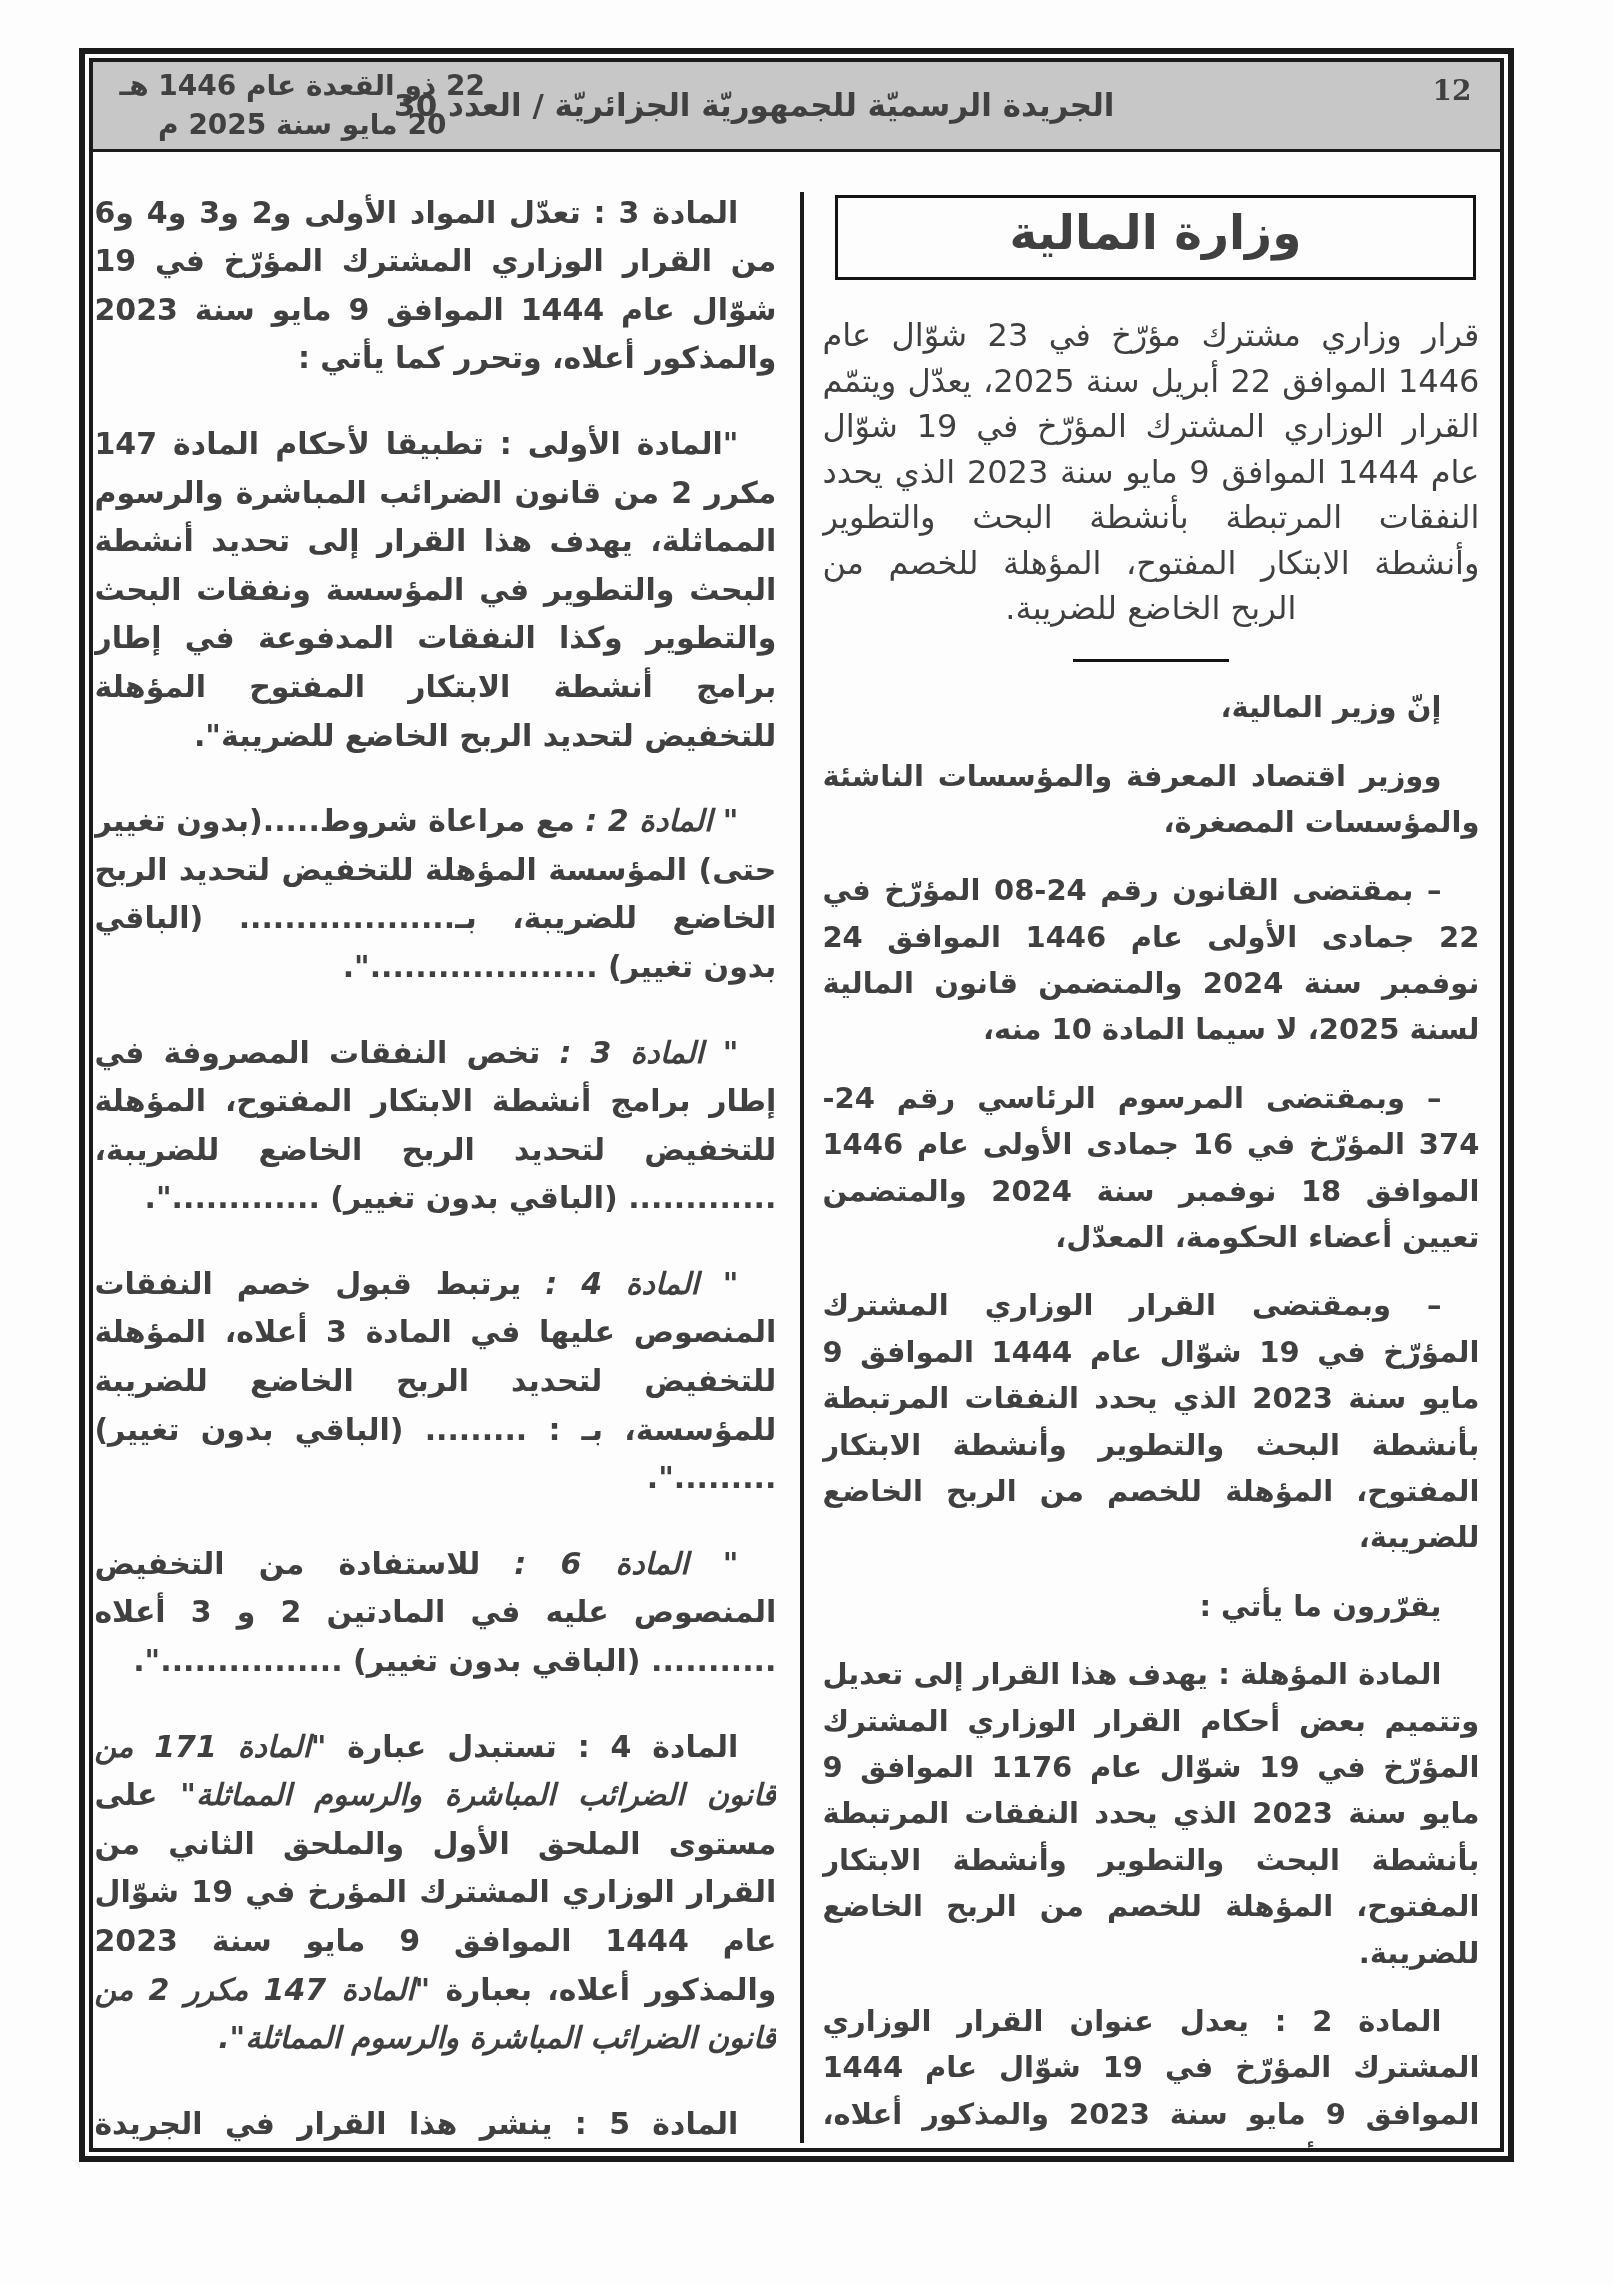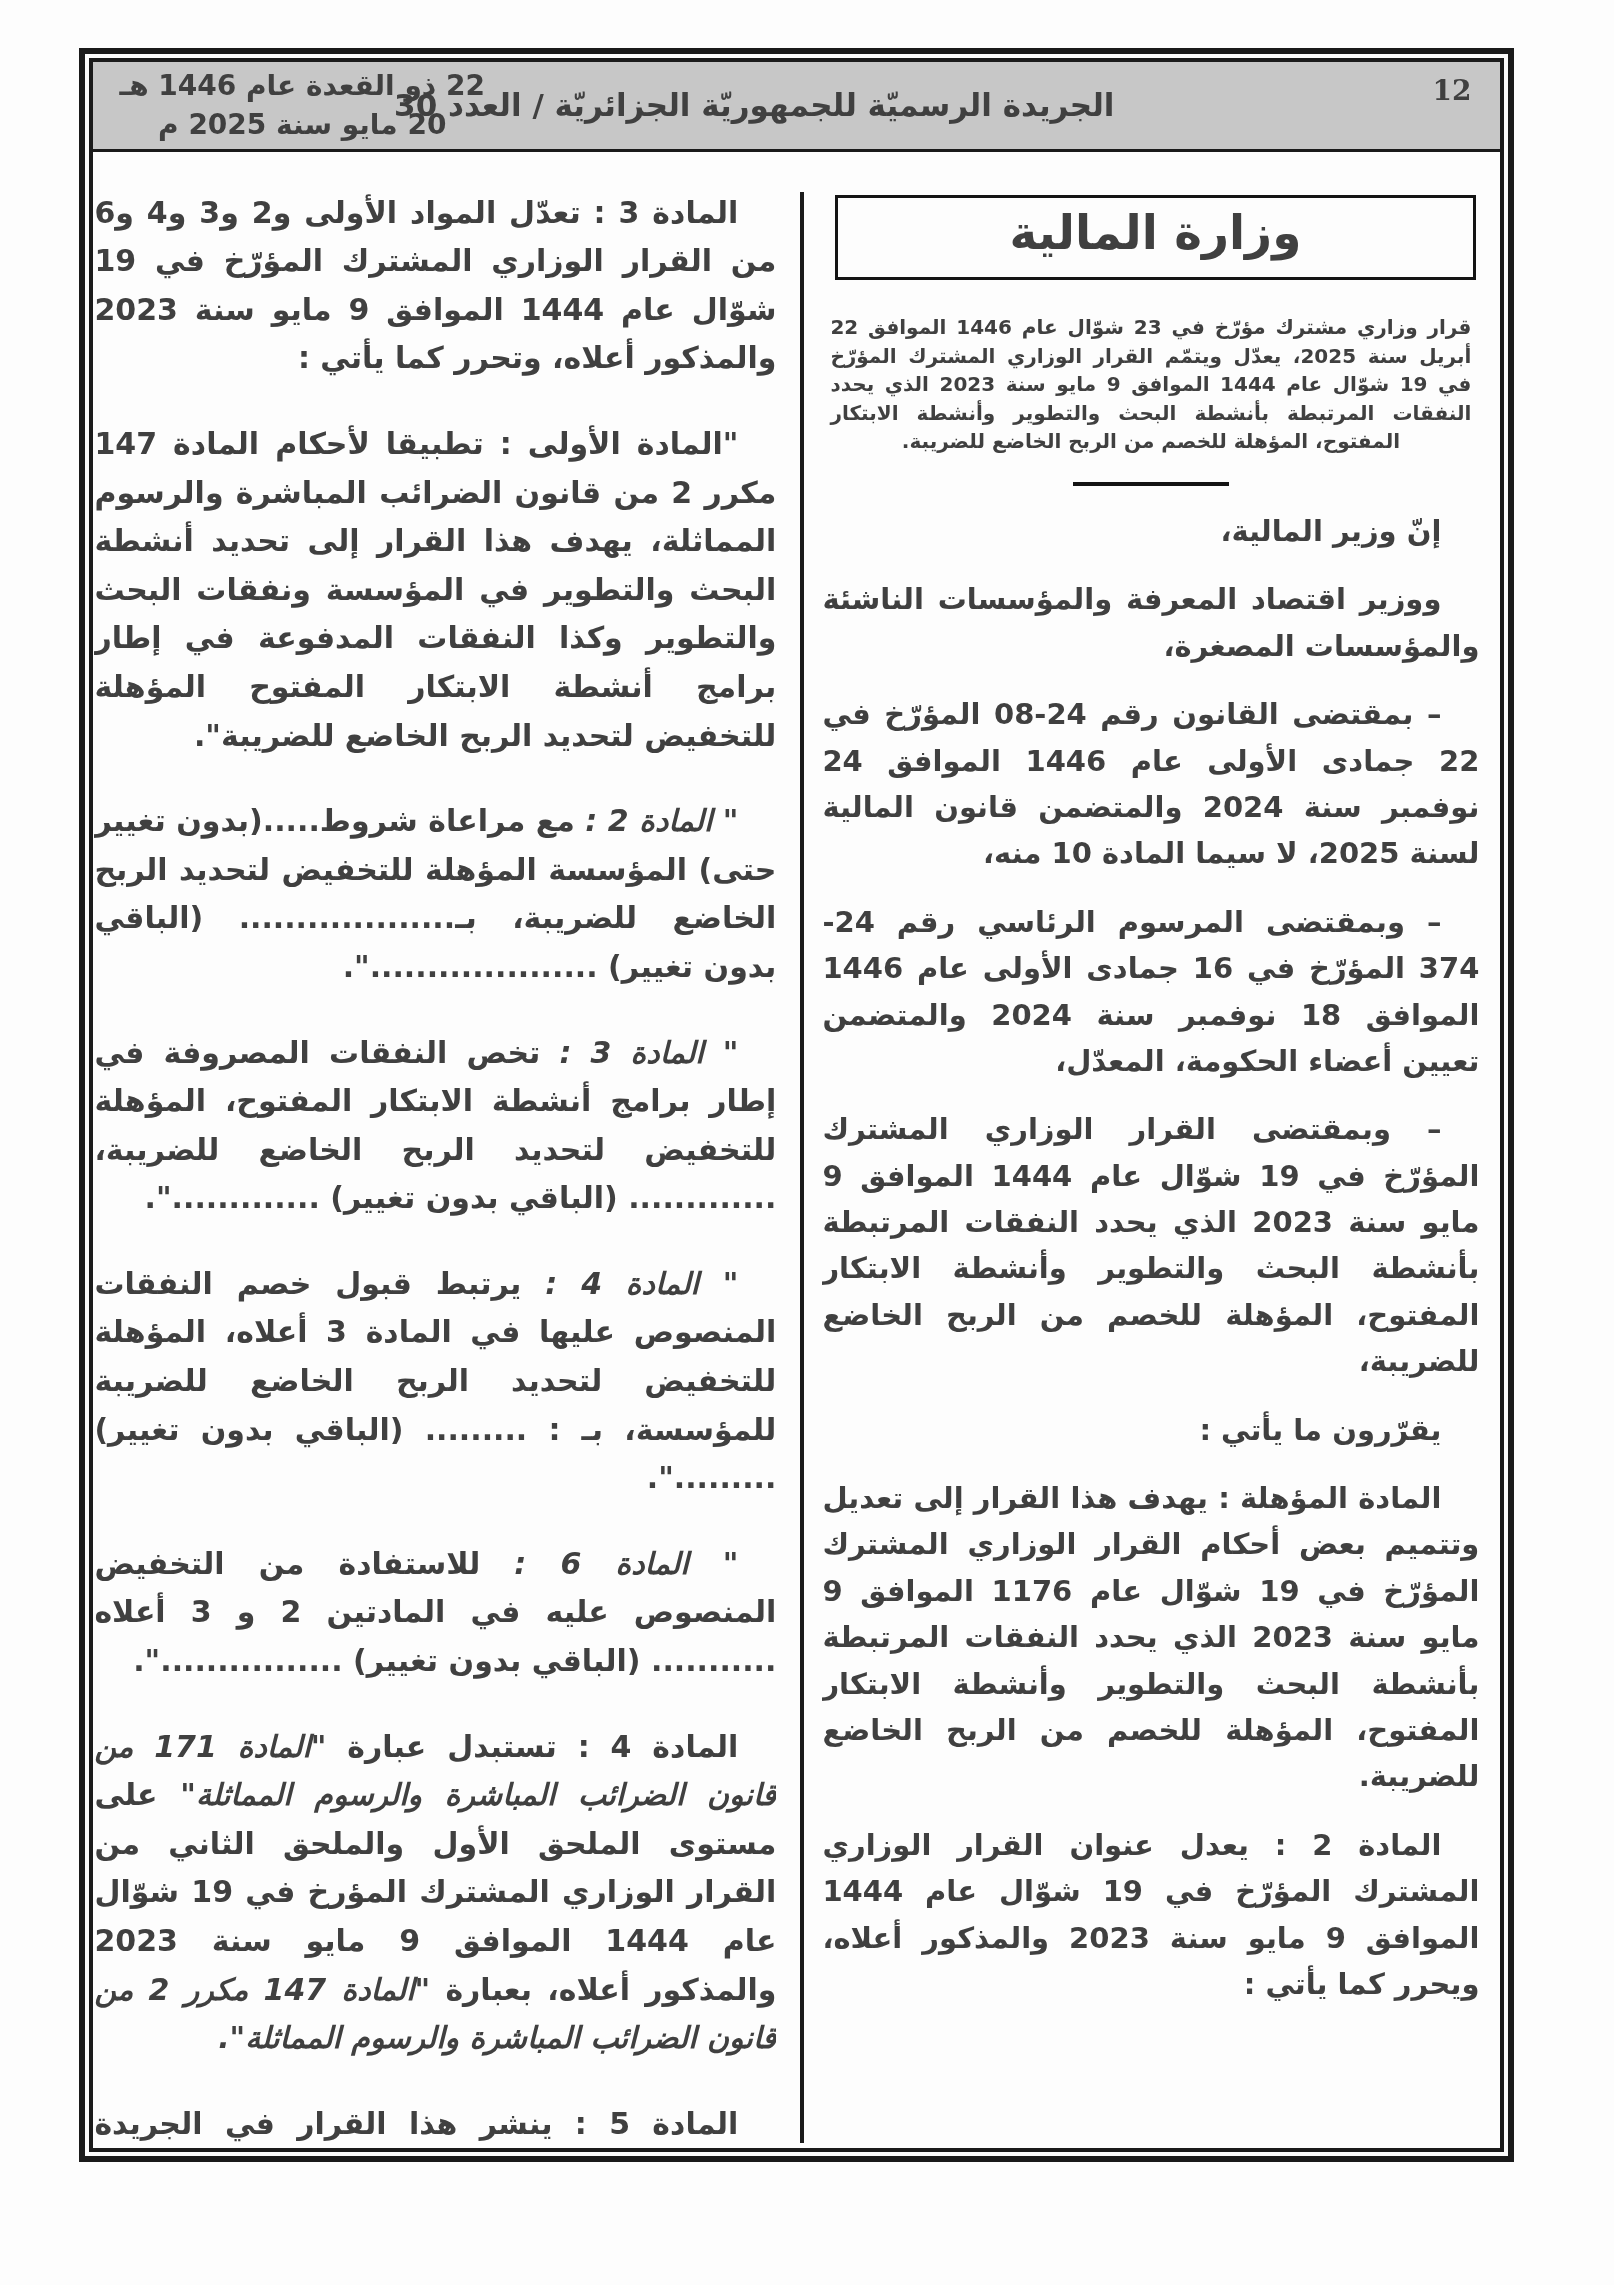--- a/index.html
+++ b/index.html
@@ -17,21 +17,21 @@
   .strip-page{position:absolute;right:29px;top:12.7px;font-weight:bold;font-size:28px;
               font-family:"DejaVu Serif",serif;}
   .columns{position:absolute;left:0;right:0;top:90px;bottom:0;overflow:hidden;}
   .divider{position:absolute;left:707px;top:40px;bottom:5.4px;width:4.5px;background:#1b1b1b;}
   .col{position:absolute;top:0;bottom:0;direction:rtl;text-align:justify;overflow:hidden;
        font-weight:700;}
   .col-right{right:21px;width:657px;font-size:29px;line-height:1.6;}
   .col-left{left:1.8px;width:682px;font-size:30px;line-height:1.62;}
   .ministry-box{margin:43px 3.6px 0 12.7px;border:3.6px solid #141414;text-align:center;
                 padding:7.2px 7.2px 16.3px;font-size:47px;font-weight:bold;line-height:1.2;}
-  .decree-heading{margin:33px 8px 0;font-size:20px;font-weight:bold;line-height:1.42;
+  .decree-heading{margin:33px 0 0;font-size:32px;font-weight:normal;line-height:1.42;
                   text-align:justify;text-align-last:center;}
   .rule{width:156px;height:3.6px;background:#141414;margin:27px auto 0;}
   p.para{margin:22px 0 0;text-indent:38px;}
   p.tight{margin:37px 0 0;text-indent:38px;}
   .lbl{font-weight:bold;}
   .qlbl{font-weight:bold;font-style:italic;}
   .iq{font-style:italic;}
   .decide{font-weight:bold;}
   .first{margin-top:40px;}
 </style>

